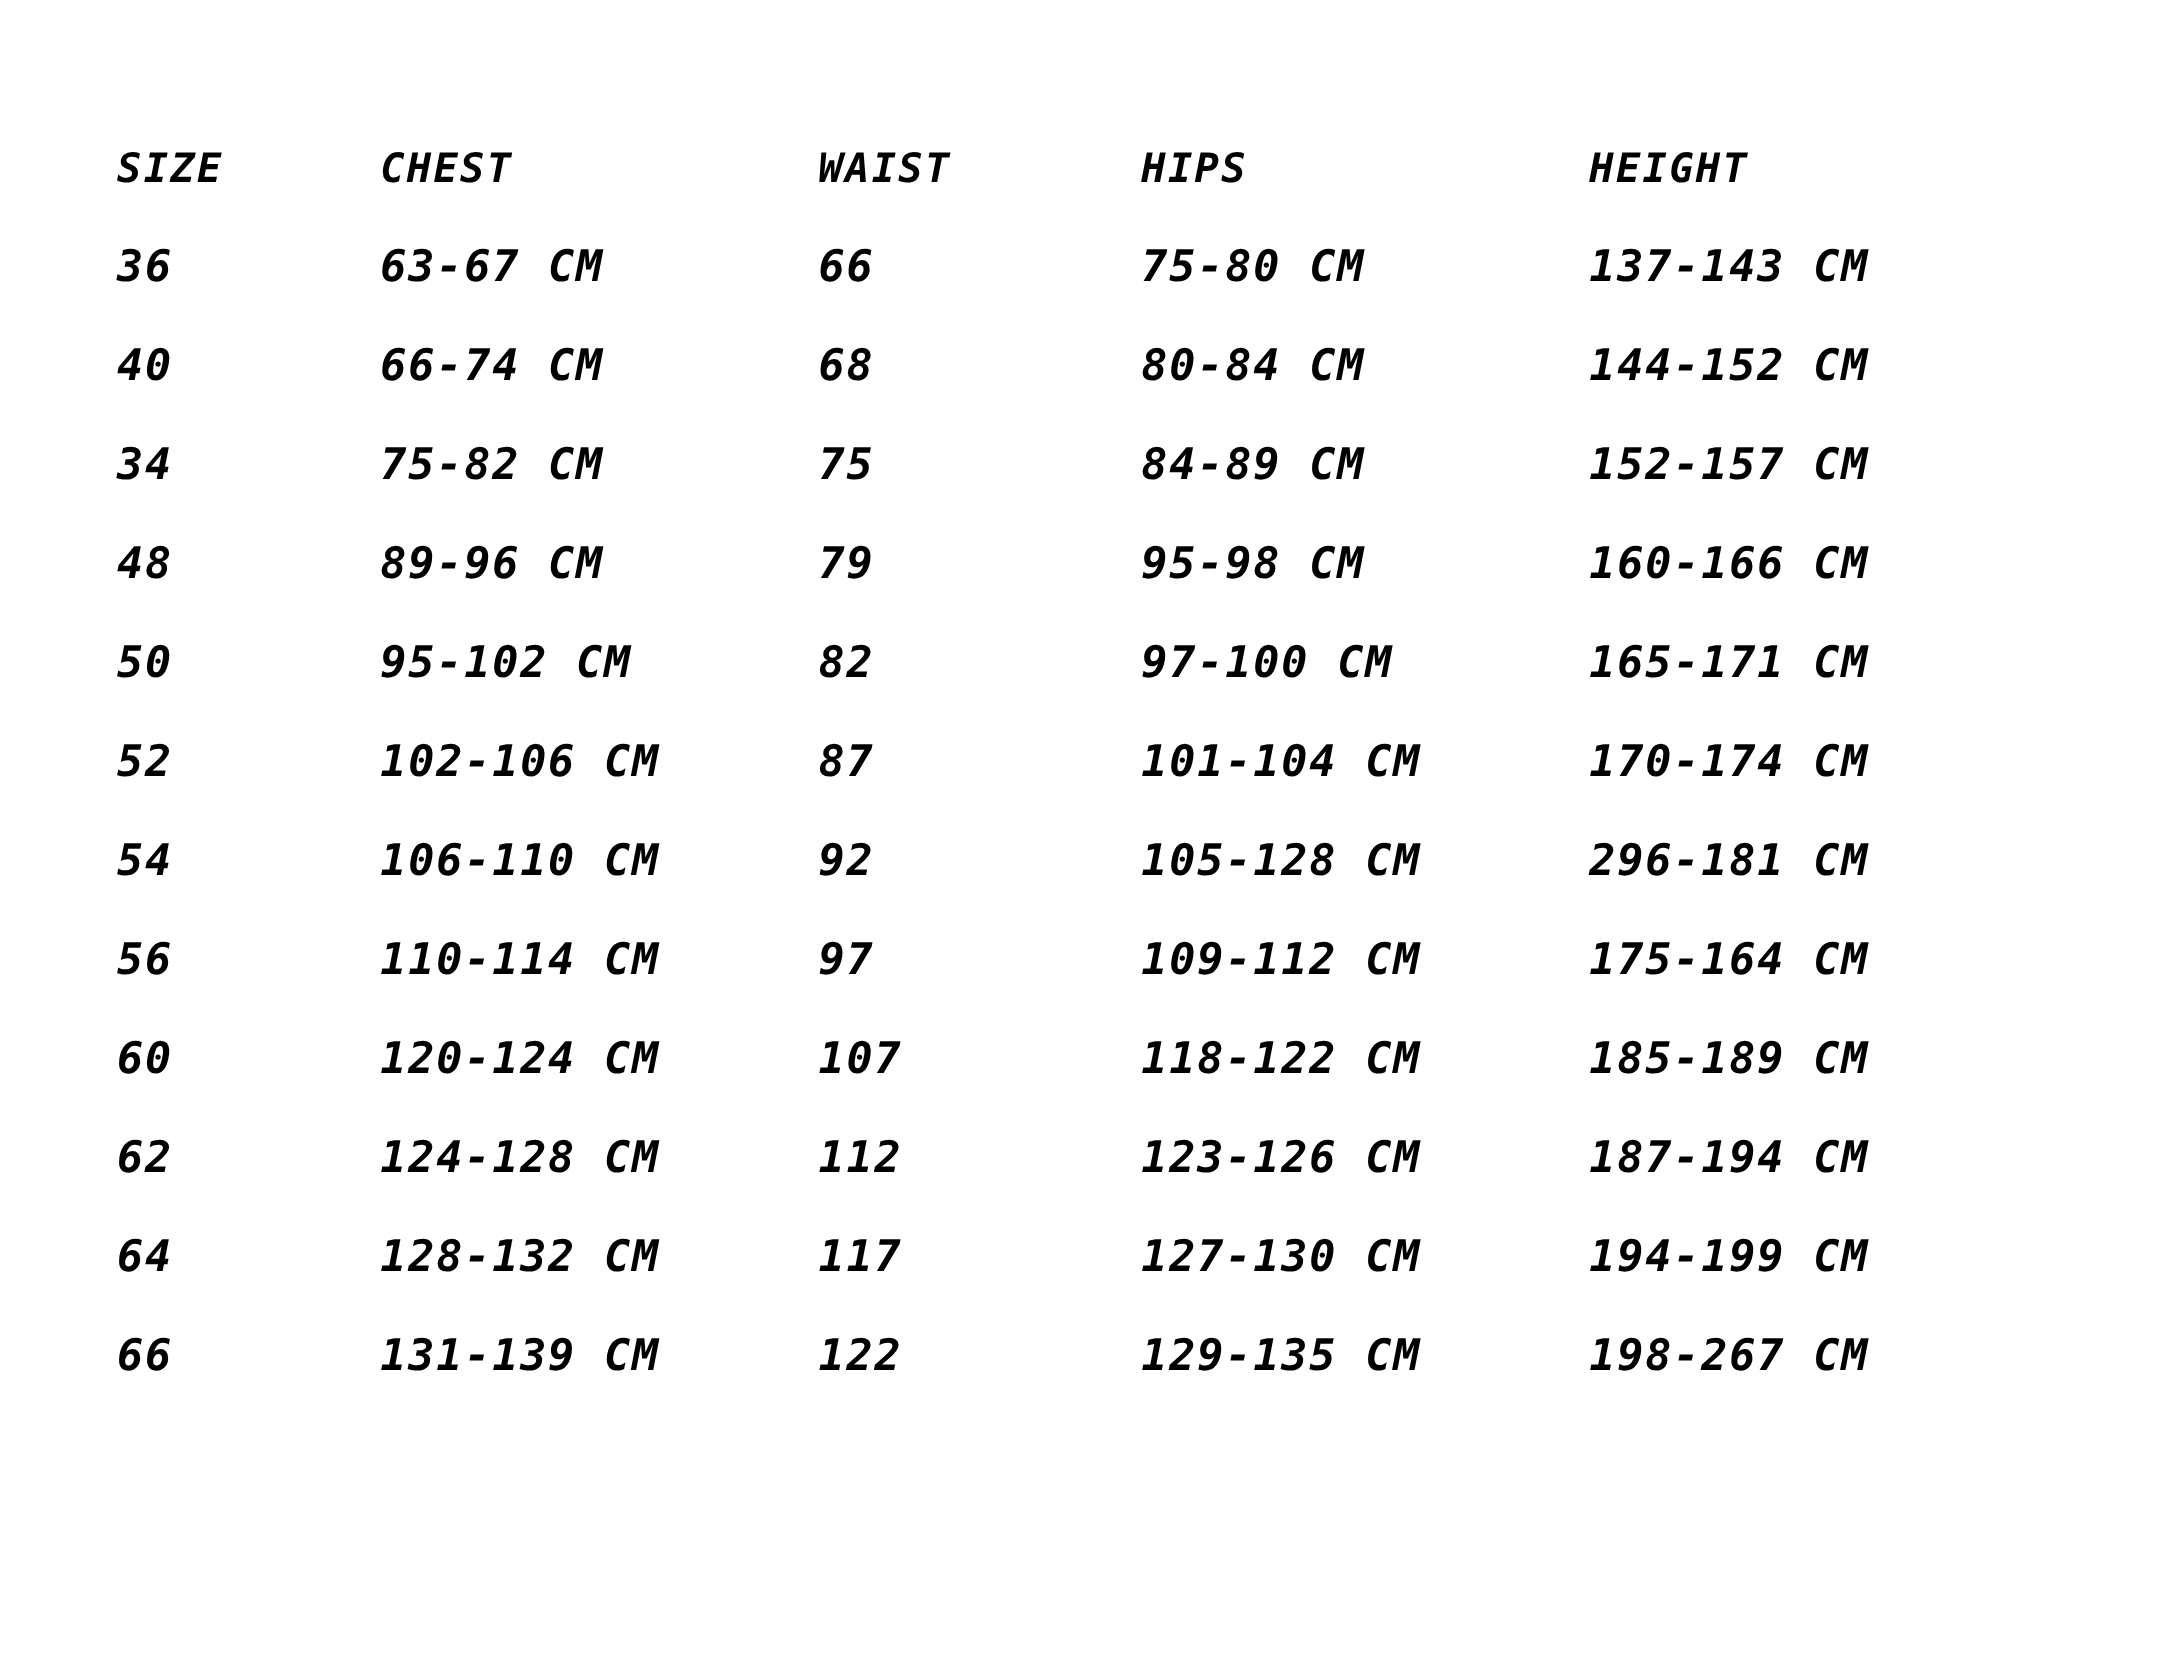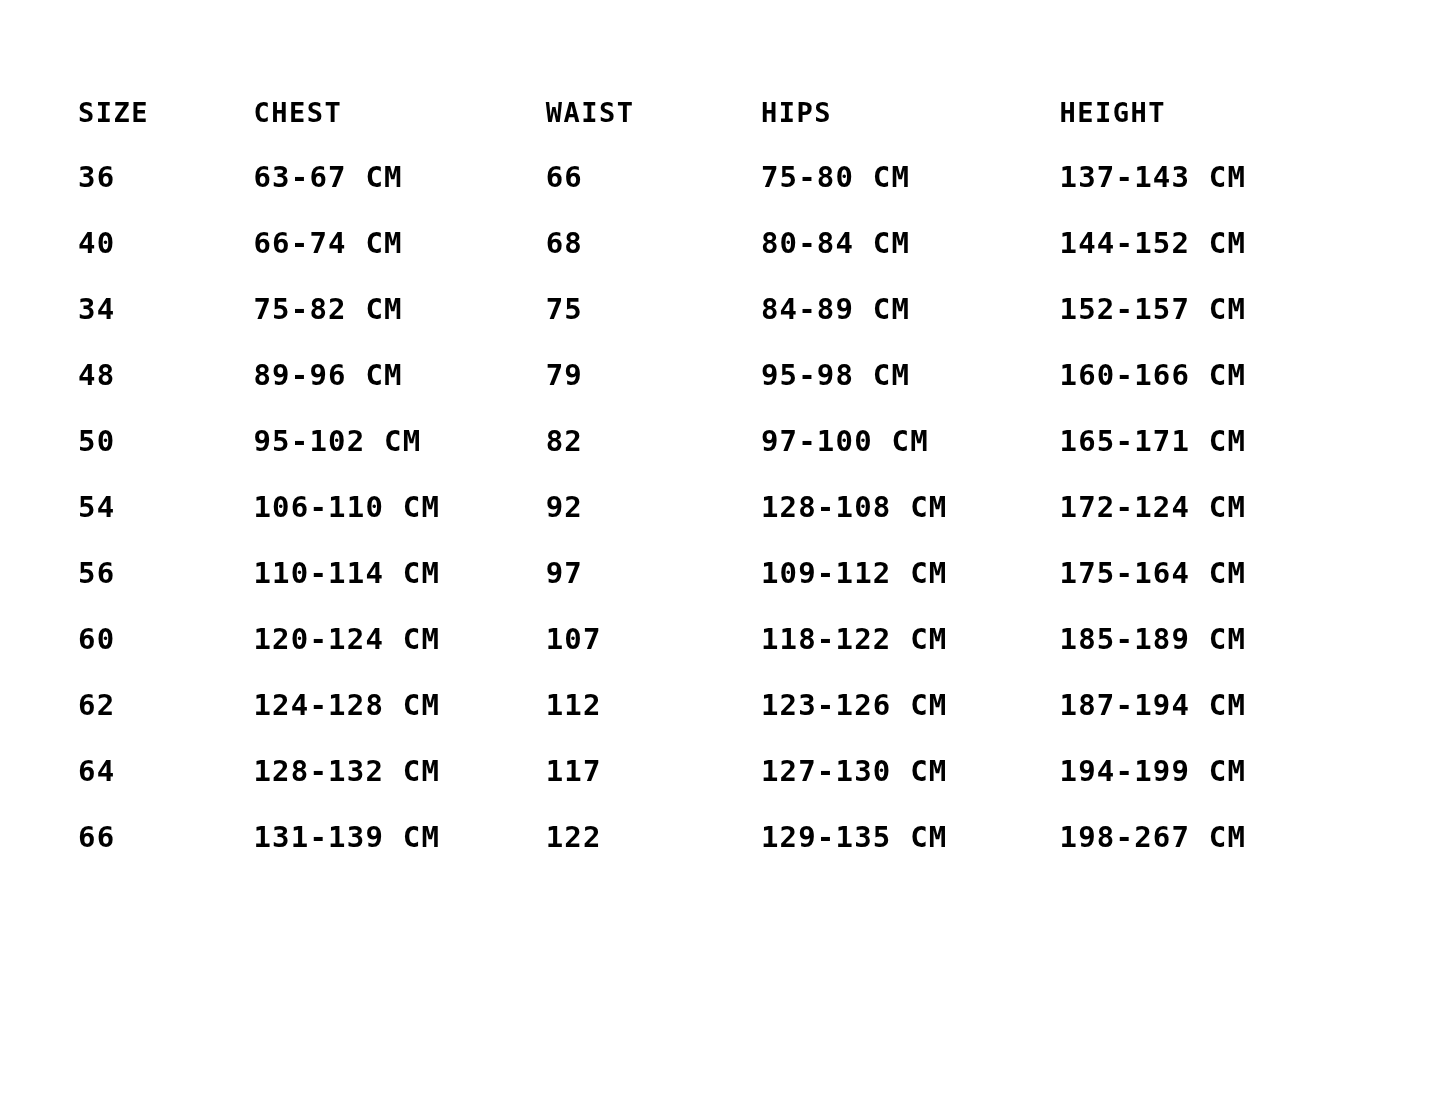--- a/index.html
+++ b/index.html
@@ -12,20 +12,21 @@
     height: 1117px;
     font-family: "DejaVu Sans Mono", monospace;
     color: #000000;
     overflow: hidden;
   }
   .sheet {
     position: relative;
     width: 1338px;
     height: 1117px;
     box-sizing: border-box;
+    font-style: italic;
   }
   table.size-chart {
     position: absolute;
     left: 78px;
     top: 82px;
     border-collapse: collapse;
     table-layout: fixed;
   }
   table.size-chart th,
   table.size-chart td {
@@ -105,25 +106,32 @@
         <td>160-166 CM</td>
       </tr>
       <tr>
         <td>50</td>
         <td>95-102 CM</td>
         <td>82</td>
         <td>97-100 CM</td>
         <td>165-171 CM</td>
       </tr>
       <tr>
+        <td>52</td>
+        <td>102-106 CM</td>
+        <td>87</td>
+        <td>101-104 CM</td>
+        <td>170-174 CM</td>
+      </tr>
+      <tr>
         <td>54</td>
         <td>106-110 CM</td>
         <td>92</td>
-        <td>128-108 CM</td>
-        <td>172-124 CM</td>
+        <td>105-128 CM</td>
+        <td>296-181 CM</td>
       </tr>
       <tr>
         <td>56</td>
         <td>110-114 CM</td>
         <td>97</td>
         <td>109-112 CM</td>
         <td>175-164 CM</td>
       </tr>
       <tr>
         <td>60</td>

